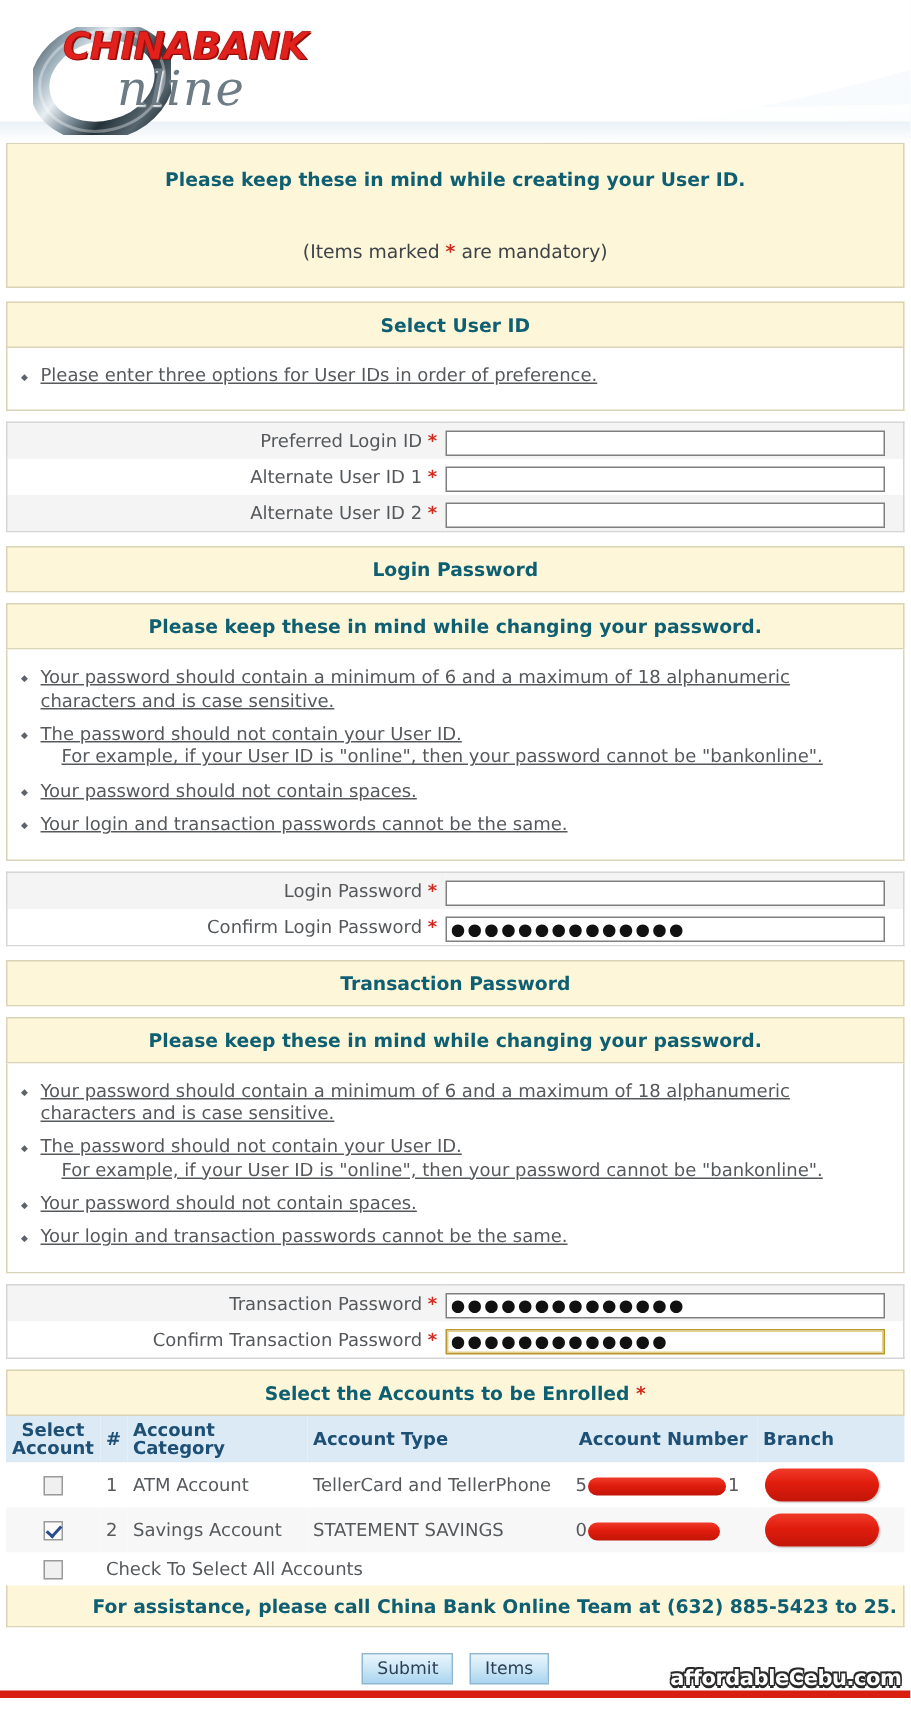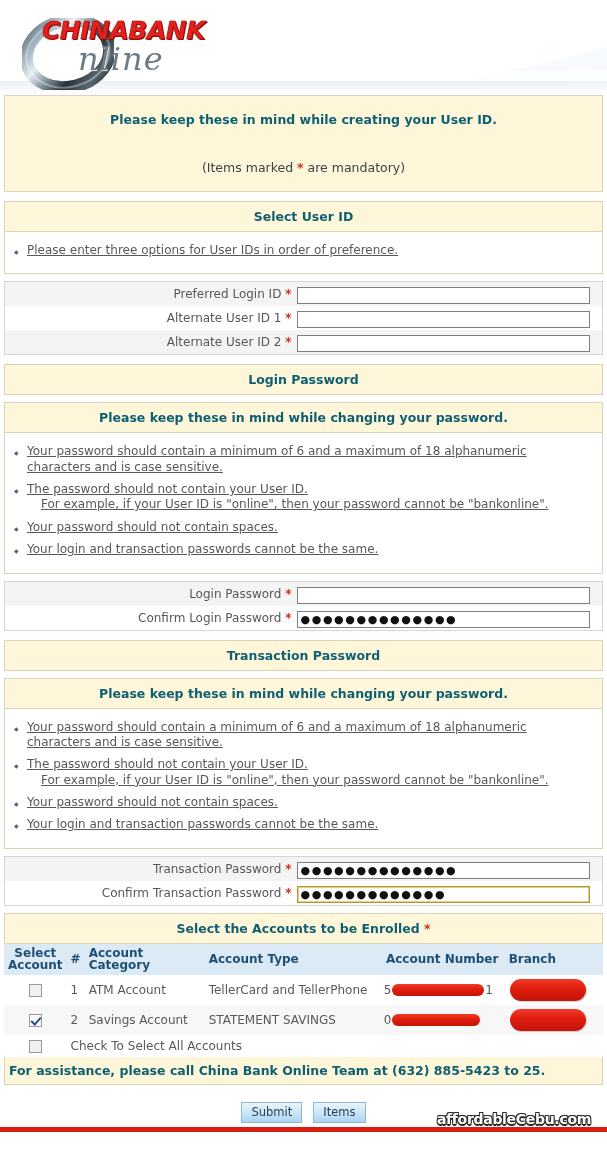--- a/index.html
+++ b/index.html
@@ -205,21 +205,21 @@
   .redact.blob {
     height: 22px; width: 76px; border-radius: 12px;
     box-shadow: 1px 1px 1px rgba(0,0,0,.18);
   }
   .numcell { white-space: nowrap; font-size: 12px; color: #56595c; margin-top: 13px; }
 
   .assist {
     background: #fdf6d8;
     border: 1px solid #d9d3b8;
     border-top: none;
-    text-align: left;
+    text-align: right;
     color: #0f5f73;
     font-weight: bold;
     font-size: 12.5px;
     padding: 6px 4px;
   }
 
   
   .footer {
     position: relative;
     height: 47px;
@@ -234,21 +234,21 @@
     color: #2c3f55;
     background: linear-gradient(180deg, #eaf5fc 0%, #cfe8f7 45%, #a9d5ef 100%);
     border: 1px solid #8fb7cf;
     padding: 2px 9px 3px 9px;
     margin: 0 3px;
     cursor: pointer;
     line-height: 14px;
   }
   .watermark {
     position: absolute;
-    right: 16px; bottom: 5px;
+    right: 6px; bottom: 5px;
     font-family: "DejaVu Sans", sans-serif;
     font-weight: bold;
     font-size: 14px;
     color: #ffffff;
     letter-spacing: -0.3px;
     text-shadow:
       -1px -1px 0 #2a2a2a, 1px -1px 0 #2a2a2a,
       -1px  1px 0 #2a2a2a, 1px  1px 0 #2a2a2a,
        0    2px 0 #2a2a2a;
   }

